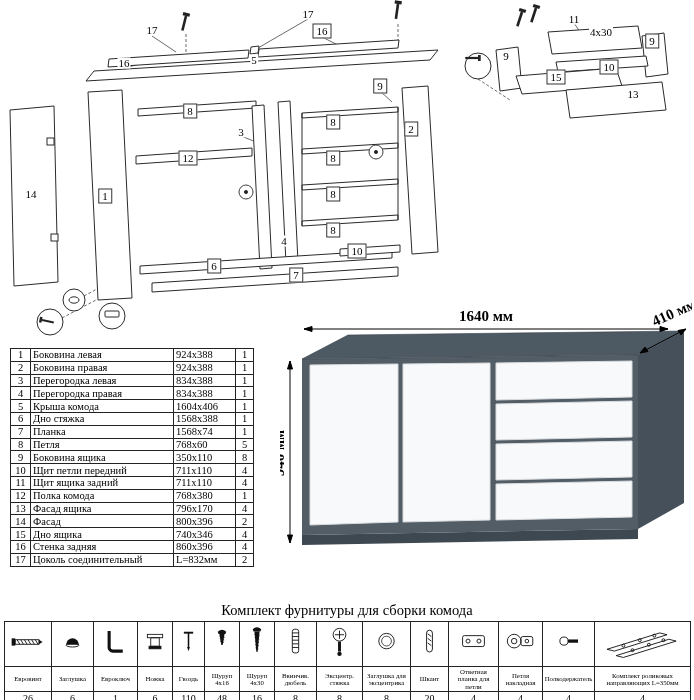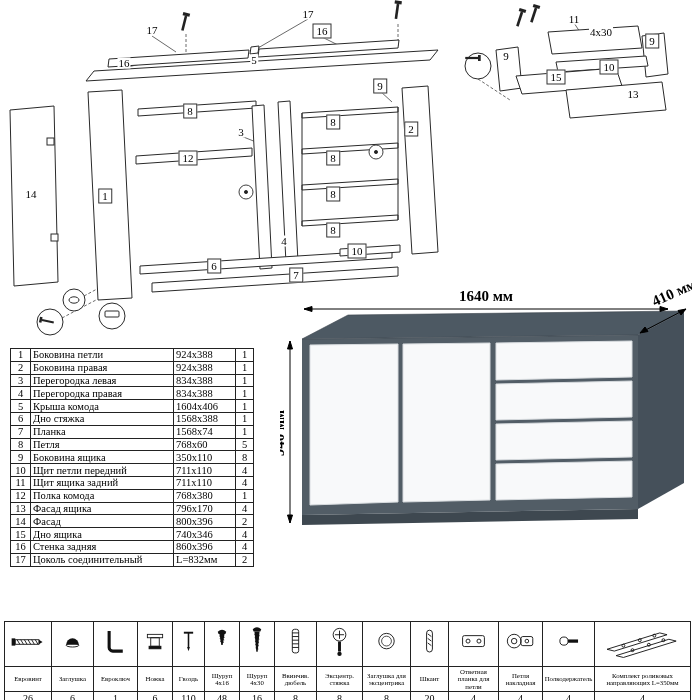--- a/index.html
+++ b/index.html
@@ -24,21 +24,21 @@
   }
   table.parts td {
     border:1px solid #222; padding:0 2px; height:11.8px; line-height:1.05;
     white-space:nowrap; overflow:hidden;
   }
   table.parts td.col-num  { width:15px; text-align:center; }
   table.parts td.col-name { }
   table.parts td.col-size { width:57px; text-align:left; }
   table.parts td.col-qty  { width:13px; text-align:center; }
   
-  .render { position:absolute; left:280px; top:283px; width:412px; height:306px; }
+  .render { position:absolute; left:280px; top:303px; width:412px; height:306px; }
   .render svg { position:absolute; left:0; top:0; }
   .dim-text { font-size:15px; font-weight:bold; font-family:"Liberation Serif", serif; fill:#000; }
   
   .hw-title {
     position:absolute; left:0; top:602px; width:694px; text-align:center;
     font-size:14.5px;
   }
   table.hw {
     position:absolute; left:4px; top:621px; width:686px;
     border-collapse:collapse; table-layout:fixed;
@@ -181,21 +181,21 @@
         <span class="callout boxed" style="left: 609px; top: 67px;">10</span>
         <span class="callout boxed" style="left: 556px; top: 77px;">15</span>
         <span class="callout" style="left: 633px; top: 94px;">13</span>
       </div>
   </div>
 
   <table class="parts">
     <tbody>
         <tr>
           <td class="col-num">1</td>
-          <td class="col-name">Боковина петли</td>
+          <td class="col-name">Боковина левая</td>
           <td class="col-size">924х388</td>
           <td class="col-qty">1</td>
         </tr>
         <tr>
           <td class="col-num">2</td>
           <td class="col-name">Боковина правая</td>
           <td class="col-size">924х388</td>
           <td class="col-qty">1</td>
         </tr>
         <tr>
@@ -318,20 +318,21 @@
         <line x1="10" y1="58" x2="10" y2="240"></line>
         <polygon points="10,58 7.5,66 12.5,66"></polygon>
         <polygon points="10,240 7.5,232 12.5,232"></polygon>
       </g>
       <text class="dim-text" x="206" y="18" text-anchor="middle">1640 мм</text>
       <text class="dim-text" x="0" y="0" text-anchor="middle" transform="translate(396,14) rotate(-24)">410 мм</text>
       <text class="dim-text" x="0" y="0" text-anchor="middle" transform="translate(4,150) rotate(-90)">940 мм</text>
     </svg>
   </div>
 
+  <div class="hw-title">Комплект фурнитуры для сборки комода</div>
   <table class="hw">
     <colgroup>
         <col style="width: 47px;">
         <col style="width: 42px;">
         <col style="width: 44px;">
         <col style="width: 35px;">
         <col style="width: 32px;">
         <col style="width: 35px;">
         <col style="width: 35px;">
         <col style="width: 42px;">

